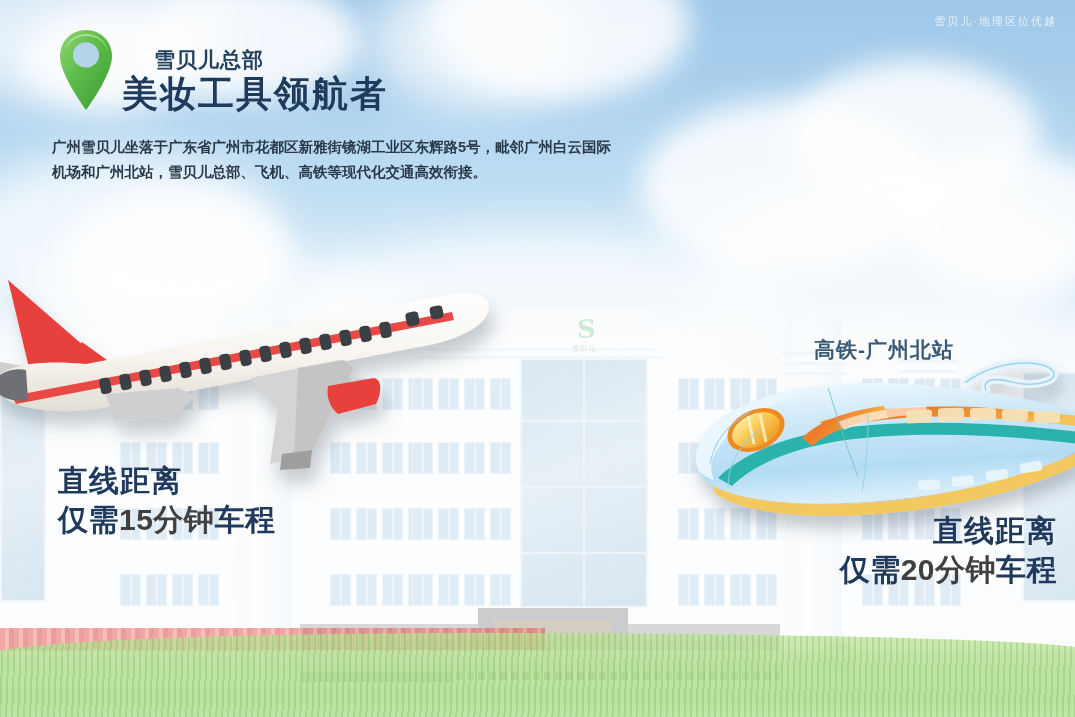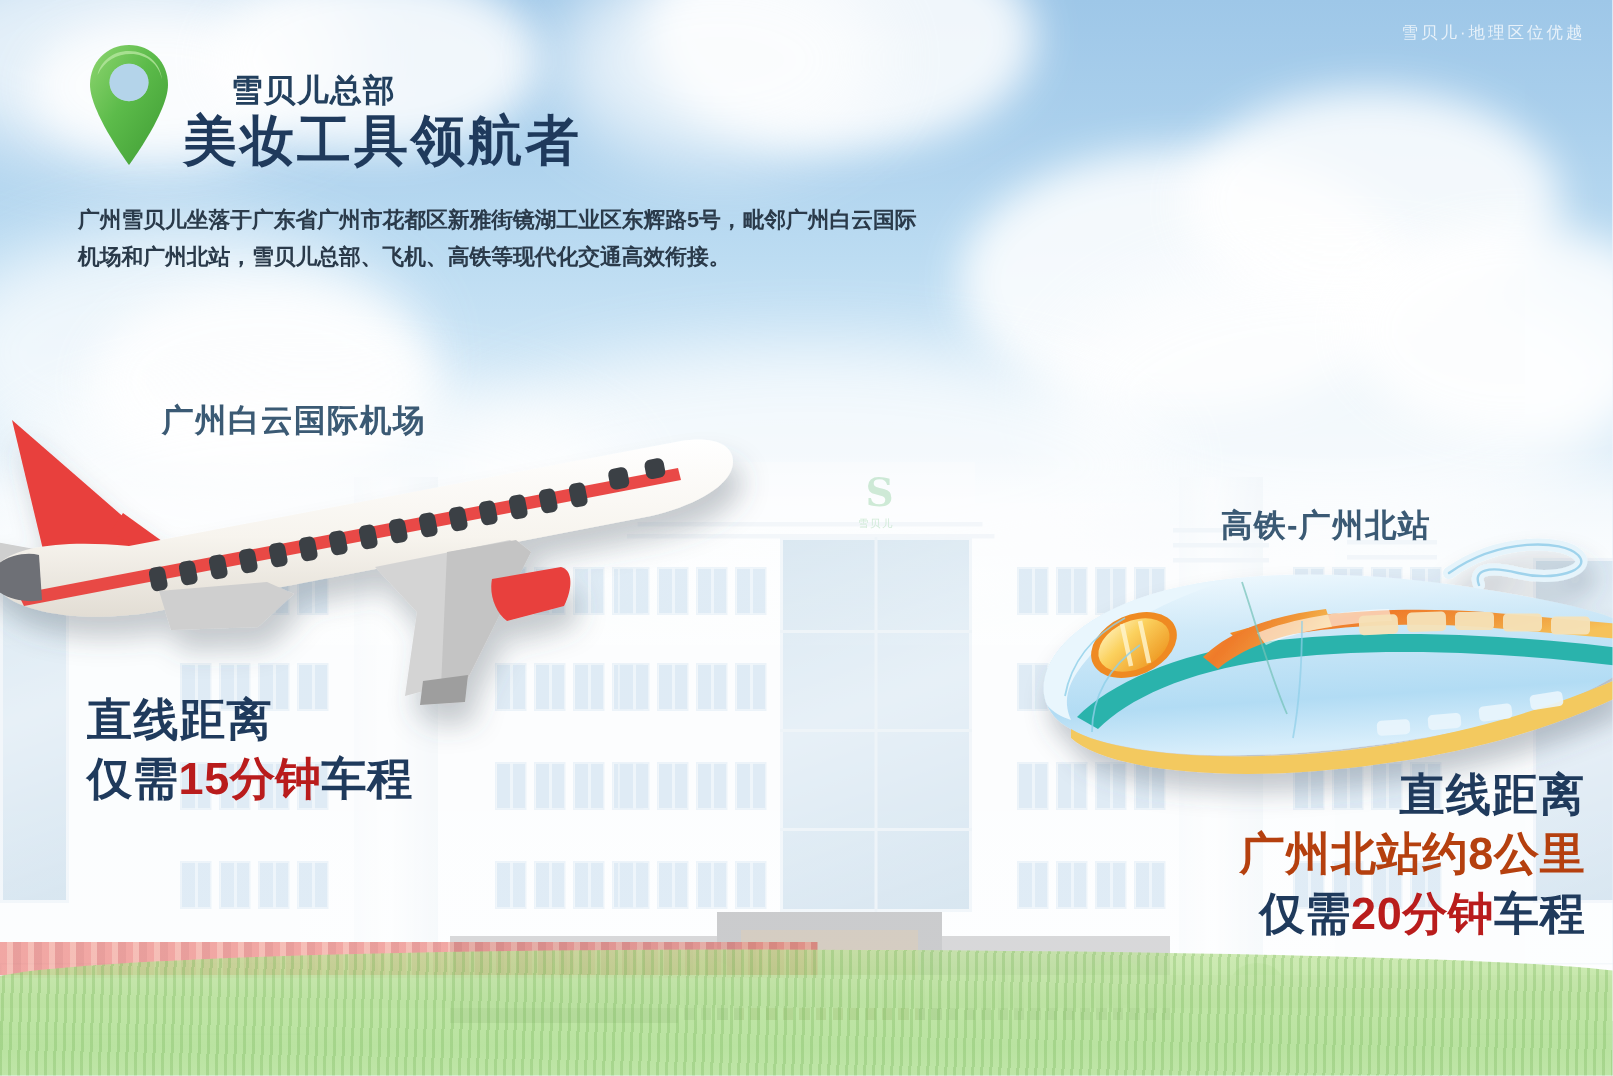--- a/index.html
+++ b/index.html
@@ -101,21 +101,21 @@
     color:#3b5a74; letter-spacing:1px;
   }
   .label-airport { left:108px; top:266px; }
   .label-rail    { left:814px; top:336px; }
 
   
   .dist { position:absolute; font-weight:bold; }
   .dist .l1 { font-size:30px; color:#1f3a5c; letter-spacing:1px; line-height:38px; }
   .dist .l2 { font-size:30px; color:#b5400f; letter-spacing:.5px; line-height:40px; }
   .dist .l3 { font-size:30px; color:#1f3a5c; letter-spacing:.5px; line-height:40px; }
-  .dist .l3 .hot { color:#b91c1c;text-align:center; }
+  .dist .l3 .hot { color:#404040;text-align:center; }
   .dist-left  { left:58px; top:462px; text-align:left; }
   .dist-right { right:18px; top:512px; text-align:right; }
 
   
   .plane { position:absolute; left:-18px; top:268px; width:520px; height:225px; }
   
   .train { position:absolute; left:670px; top:352px; width:412px; height:185px; }
 
   svg { display:block; overflow:visible; }
 </style>
@@ -468,27 +468,25 @@
       <ellipse cx="28" cy="27" rx="13" ry="12.5" fill="#cfe5f4"></ellipse>
       <ellipse cx="28" cy="27" rx="13" ry="12.5" fill="#9fc6e2" opacity=".55"></ellipse>
     </svg>
   </div>
 
   <div class="head-sub">雪贝儿总部</div>
   <div class="head-title">美妆工具领航者</div>
   <div class="desc">广州雪贝儿坐落于广东省广州市花都区新雅街镜湖工业区东辉路5号，毗邻广州白云国际机场和广州北站，雪贝儿总部、飞机、高铁等现代化交通高效衔接。</div>
   <div class="watermark">雪贝儿·地理区位优越</div>
 
-  <div class="place-label label-airport">广州白云国际机场</div>
   <div class="place-label label-rail">高铁-广州北站</div>
 
   <div class="dist dist-left">
     <div class="l1">直线距离</div>
     <div class="l3"><span>仅需</span><span class="hot">15分钟</span><span>车程</span></div>
   </div>
 
   <div class="dist dist-right">
     <div class="l1">直线距离</div>
-    <div class="l2">广州北站约8公里</div>
     <div class="l3"><span>仅需</span><span class="hot">20分钟</span><span>车程</span></div>
   </div>
 
 </div>
 
 </body></html>

